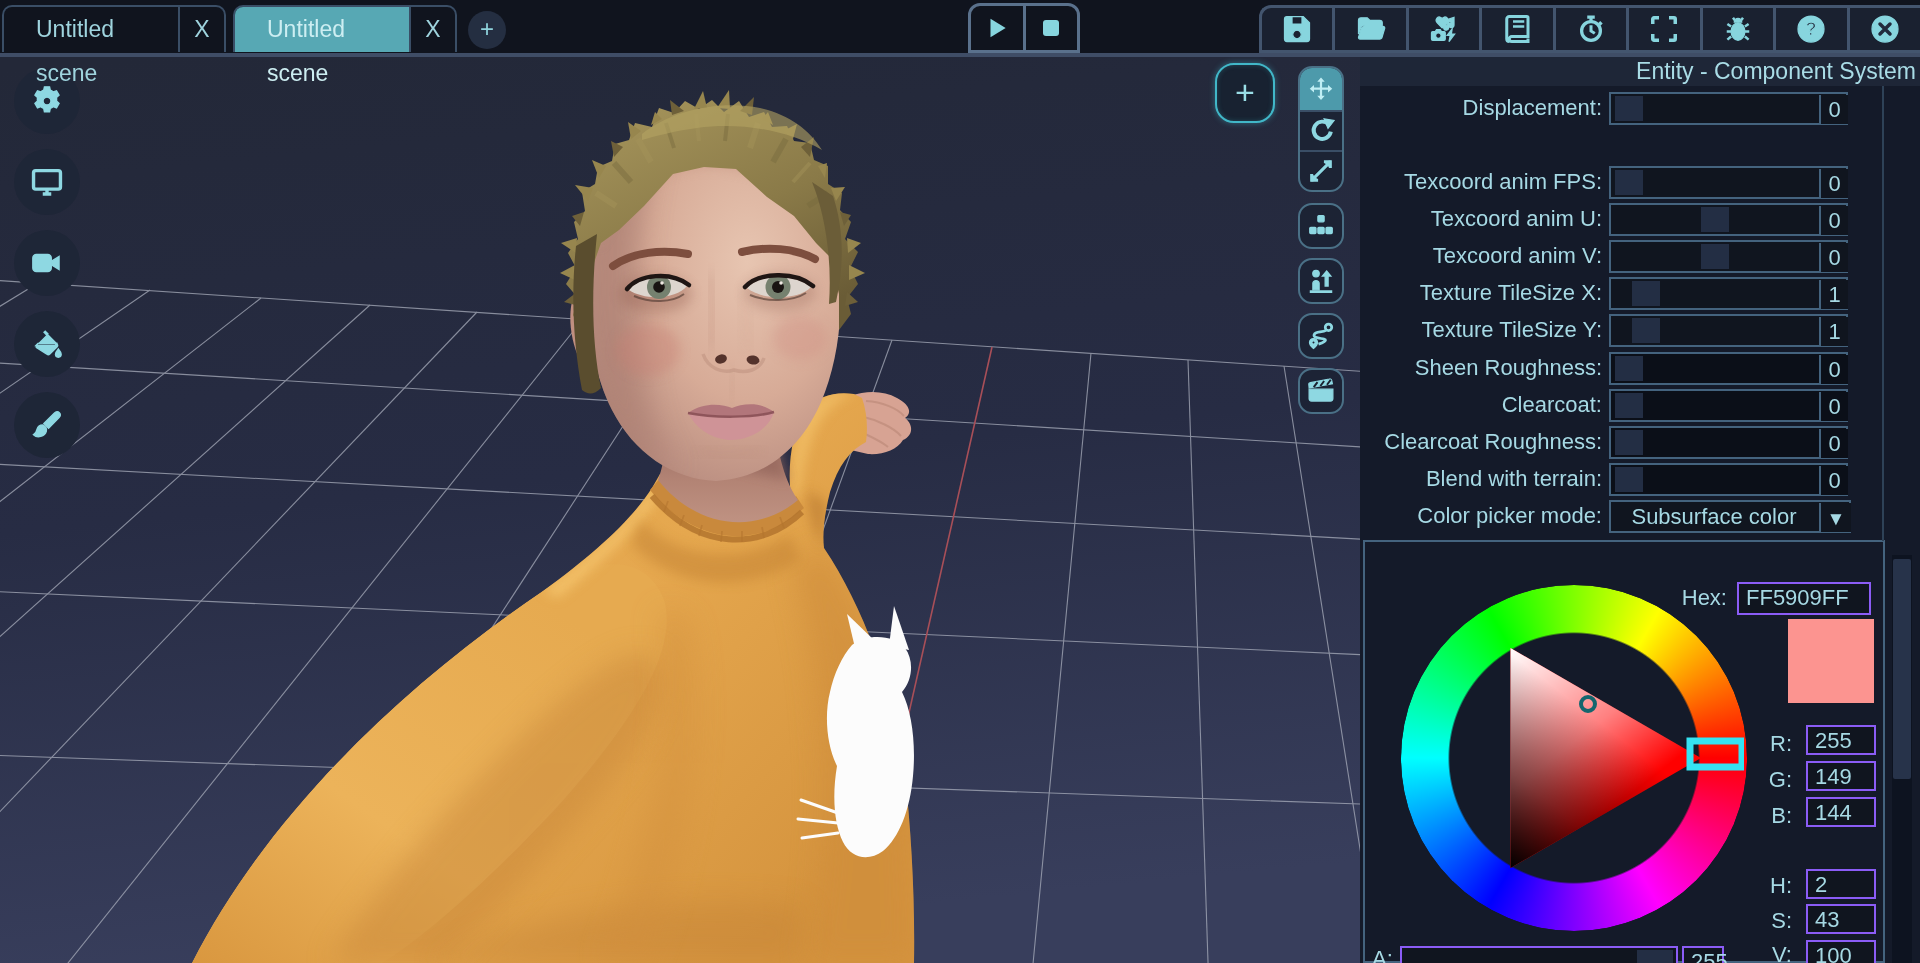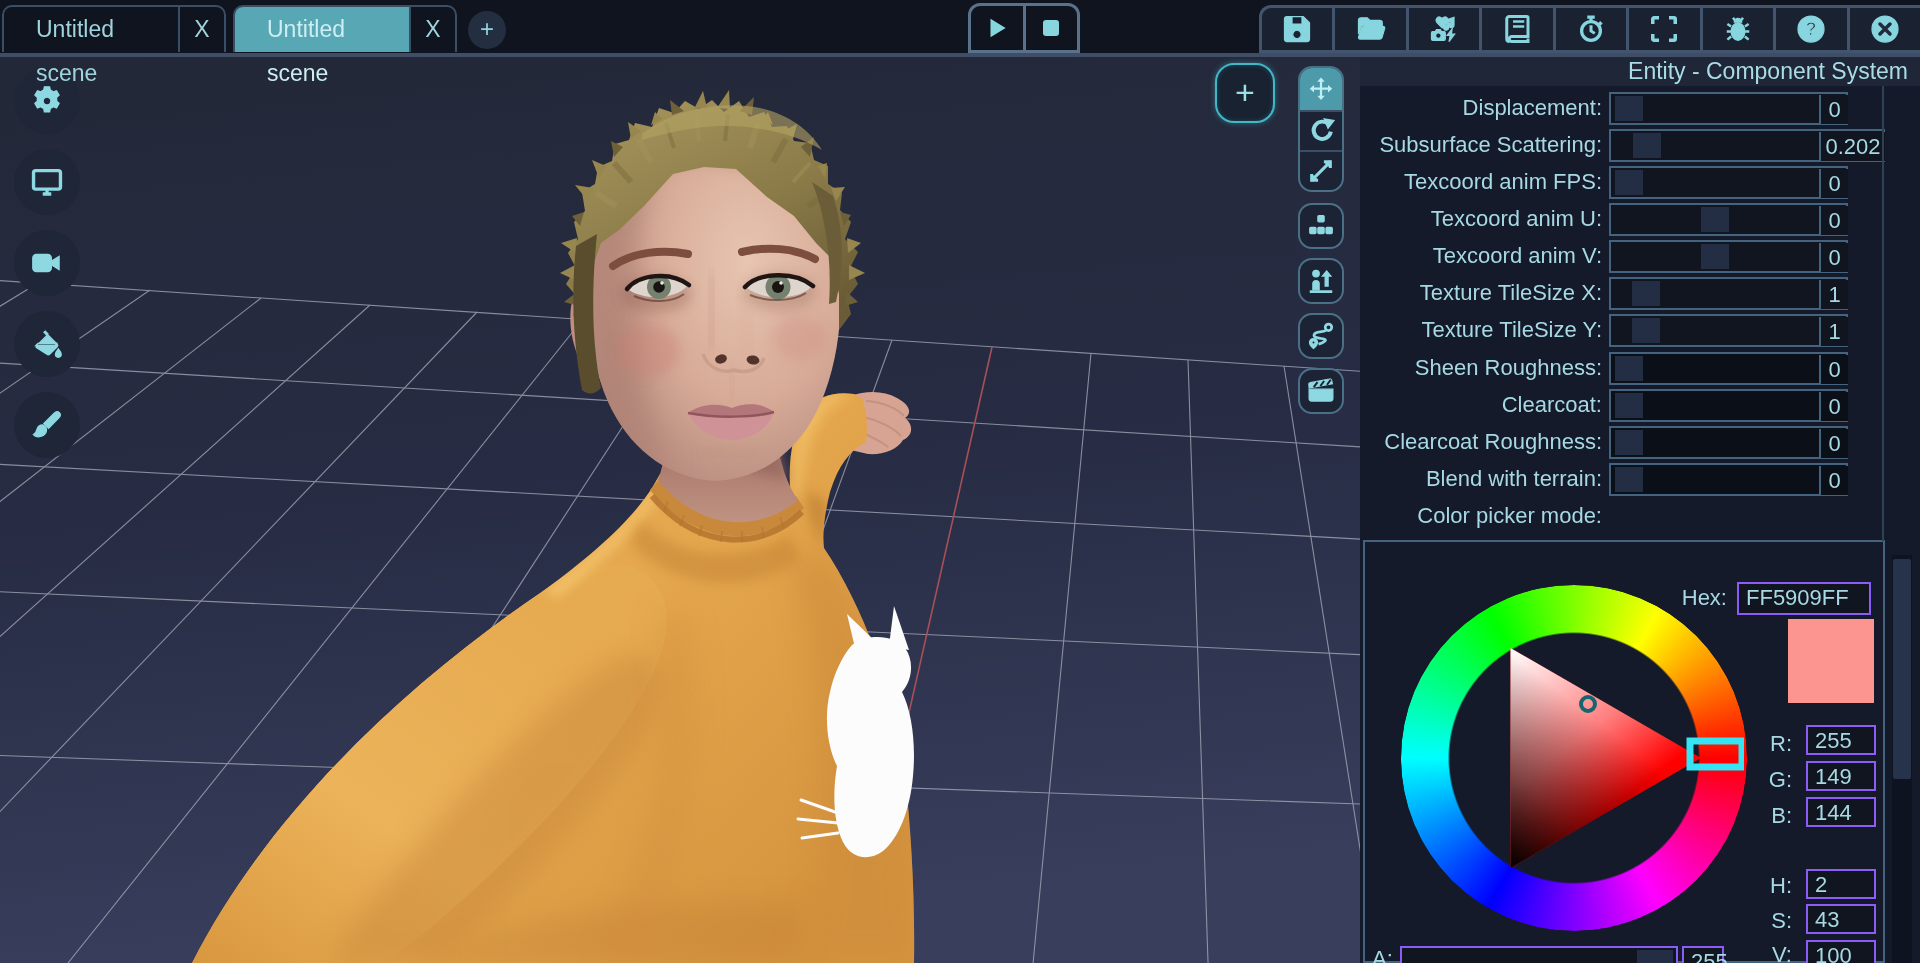--- a/index.html
+++ b/index.html
@@ -22,21 +22,21 @@
 #viewport { position:absolute; left:0; top:57px; width:1360px; height:906px; overflow:hidden; }
 .lbtn { position:absolute; left:14px; width:66px; height:66px; border-radius:33px; background:#1e2637; display:flex; align-items:center; justify-content:center; z-index:10; }
 #plusbtn { position:absolute; left:1215px; top:6px; width:60px; height:60px; border-radius:19px; background:#182231; border:2.5px solid #41b7c8; box-shadow:0 0 6px #41b7c877, inset 0 0 5px #41b7c844; color:#9adee6; font-size:34px; font-weight:300; text-align:center; line-height:54px; z-index:10; }
 #gizmo3 { position:absolute; left:1298px; top:9px; width:46px; height:126px; border:2px solid #4a7086; border-radius:14px; background:#1a2232cc; z-index:10; overflow:hidden; }
 #gizmo3 .gcell { height:42px; display:flex; align-items:center; justify-content:center; }
 #gizmo3 .gcell + .gcell { border-top:2px solid #3a4e66; height:40px; }
 #gizmo3 .gcell.active { background:#4d9aab; }
 .gbtn { position:absolute; left:1298px; width:46px; height:46px; border:2px solid #4a7086; border-radius:14px; background:#1a2232cc; display:flex; align-items:center; justify-content:center; z-index:10; }
 
 #panel { position:absolute; left:1360px; top:57px; width:560px; height:906px; background:#141a29; z-index:20; overflow:hidden; }
-#ptitle { position:absolute; left:0; top:0; width:560px; height:29px; background:#1e2637; color:#a9dce6; font-size:23px; text-align:right; padding-right:12px; line-height:28px; }
+#ptitle { position:absolute; left:0; top:0; width:560px; height:29px; background:#1e2637; color:#a9dce6; font-size:23px; text-align:right; padding-right:4px; line-height:28px; }
 .prow { position:absolute; left:0; width:560px; height:33px; }
 .plabel { position:absolute; right:318px; top:3px; font-size:22px; color:#a6d9e4; white-space:nowrap; }
 .pslider { position:absolute; left:249px; top:0; height:33px; border:2px solid #44637e; background:#10151f; }
 .pthumb { position:absolute; top:2px; width:28px; height:25px; background:#232e44; }
 .pval { position:absolute; top:1px; height:29px; border-left:2px solid #44637e; color:#a6d9e4; font-size:22px; text-align:center; line-height:29px; background:#10151f; }
 .ddtext { position:absolute; left:0; top:2px; width:206px; text-align:center; font-size:22px; color:#a6d9e4; }
 #colorsec { position:absolute; left:3px; top:483px; width:522px; height:423px; border:2px solid #44637e; background:#141a29; }
 #colorhdr { height:34px; background:#1b2433; color:#a6d9e4; font-size:23px; padding-left:8px; line-height:32px; }
 .clabel { position:absolute; font-size:22px; color:#a6d9e4; text-align:center; }
 .cinput { position:absolute; border:2px solid #8b5cf6; background:#10151f; color:#a6d9e4; font-size:22px; line-height:27px; padding-left:7px; }
@@ -365,27 +365,20 @@
   </div>
   <div id="panel">
     <div id="ptitle">Entity - Component System</div>
     <div class="prow" style="top:34.5px">
   <div class="plabel">Displacement:</div>
   <div class="pslider" style="width:239px;">
           <div class="pthumb" style="left:4px"></div>
     <div class="pval" style="left:208px;width:29px;">0</div>
         </div>
 </div>
-<div class="prow" style="top:71.7px">
-  <div class="plabel">Subsurface Scattering:</div>
-  <div class="pslider" style="width:276px;">
-          <div class="pthumb" style="left:22px"></div>
-    <div class="pval" style="left:208px;width:66px;">0.202</div>
-        </div>
-</div>
 <div class="prow" style="top:108.8px">
   <div class="plabel">Texcoord anim FPS:</div>
   <div class="pslider" style="width:239px;">
           <div class="pthumb" style="left:4px"></div>
     <div class="pval" style="left:208px;width:29px;">0</div>
         </div>
 </div>
 <div class="prow" style="top:145.9px">
   <div class="plabel">Texcoord anim U:</div>
   <div class="pslider" style="width:239px;">
@@ -437,20 +430,24 @@
 </div>
 <div class="prow" style="top:406.0px">
   <div class="plabel">Blend with terrain:</div>
   <div class="pslider" style="width:239px; background:#0b0f18;">
           <div class="pthumb" style="left:4px"></div>
     <div class="pval" style="left:208px;width:29px; background:#0b0f18;">0</div>
         </div>
 </div>
 <div class="prow" style="top:443.1px">
   <div class="plabel">Color picker mode:</div>
+  <div class="pslider" style="width:242px">
+          <div class="ddtext">Subsurface color</div>
+    <div class="pval" style="left:208px;width:32px;font-size:19px;line-height:31px">▼</div>
+        </div>
 </div>
 
     <div id="colorsec">
       <div class="clabel" style="right:156px;top:43px;">Hex:</div>
       <div class="cinput" style="left:372px;top:40px;width:134px;height:33px;">FF5909FF</div>
       <div id="swatch"></div>
       <div id="wheel"></div>
       <div class="clabel" style="right:91px;top:189px;">R:</div>
         <div class="cinput" style="left:441px;top:183px;width:70px;height:30px;">255</div>
       <div class="clabel" style="right:91px;top:225px;">G:</div>

